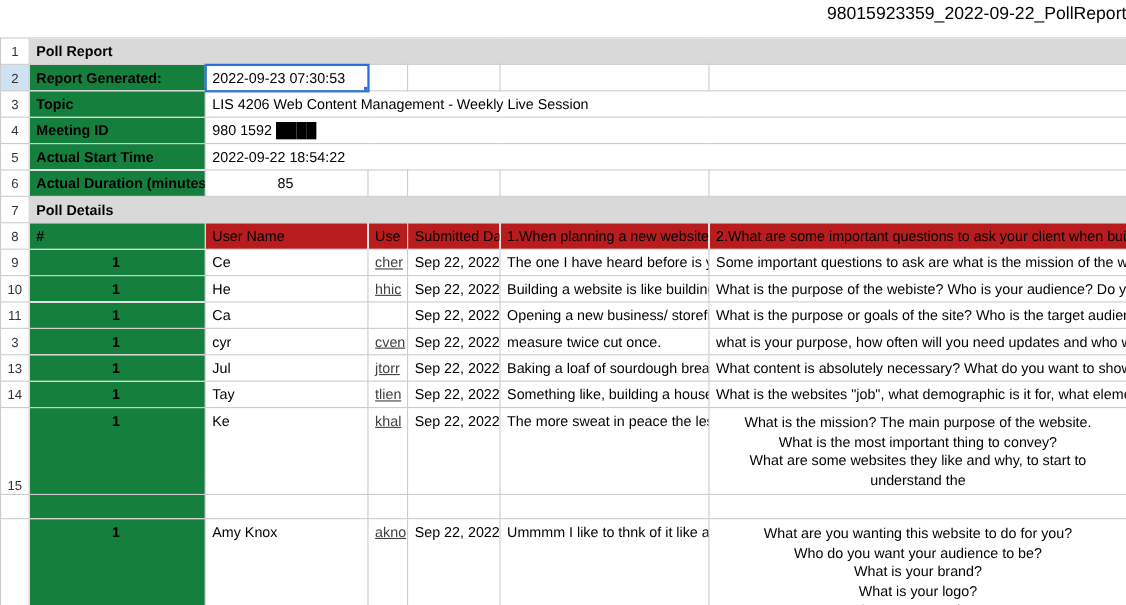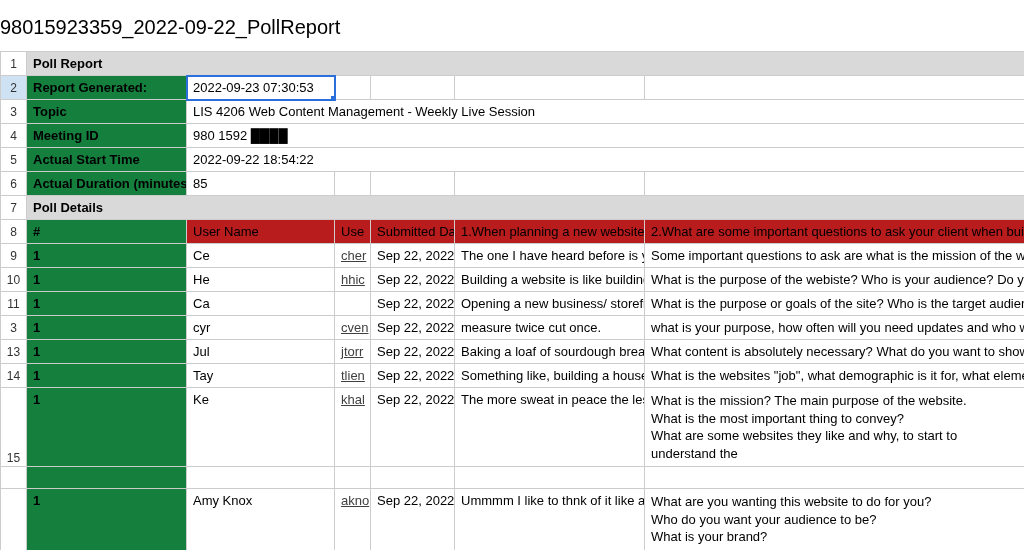--- a/index.html
+++ b/index.html
@@ -7,23 +7,23 @@
       margin: 0;
       font-family: Arial, Helvetica, sans-serif;
       font-size: 13px;
       background: #fff;
       color: #000;
     }
     .sheet {
       width: 1024px;
     }
     .title {
-      text-align: left;
-      font-size: 20px;
-      padding: 16px 0 12px 0;
+      text-align: right;
+      font-size: 16px;
+      padding: 4px 0 12px 0;
     }
     .grid {
       border-collapse: collapse;
       width: 100%;
       table-layout: fixed;
     }
     .rownum {
       width: 26px;
       text-align: center;
       font-size: 12px;
@@ -50,30 +50,31 @@
       font-weight: bold;
       margin-left: 29px;
     }
     .label.light {
       background: #15803d;
     }
     .hdr {
       background: #b91c1c;
     }
     .numright {
-      text-align: left;
+      text-align: center;
       padding-right: 8px;
     }
     .link {
       color: #404040;
       text-decoration: underline;
     }
     .multiline {
       white-space: normal;
       line-height: 1.35;
+      text-align: center;
     }
     .col-a { width: 160px; }
     .col-b { width: 148px; }
     .col-c { width: 36px; }
     .col-d { width: 84px; }
     .col-e { width: 190px; }
     .col-f { width: 380px; }
     .active-cell {
       position: relative;
       outline: 2px solid #2a6fdb;

